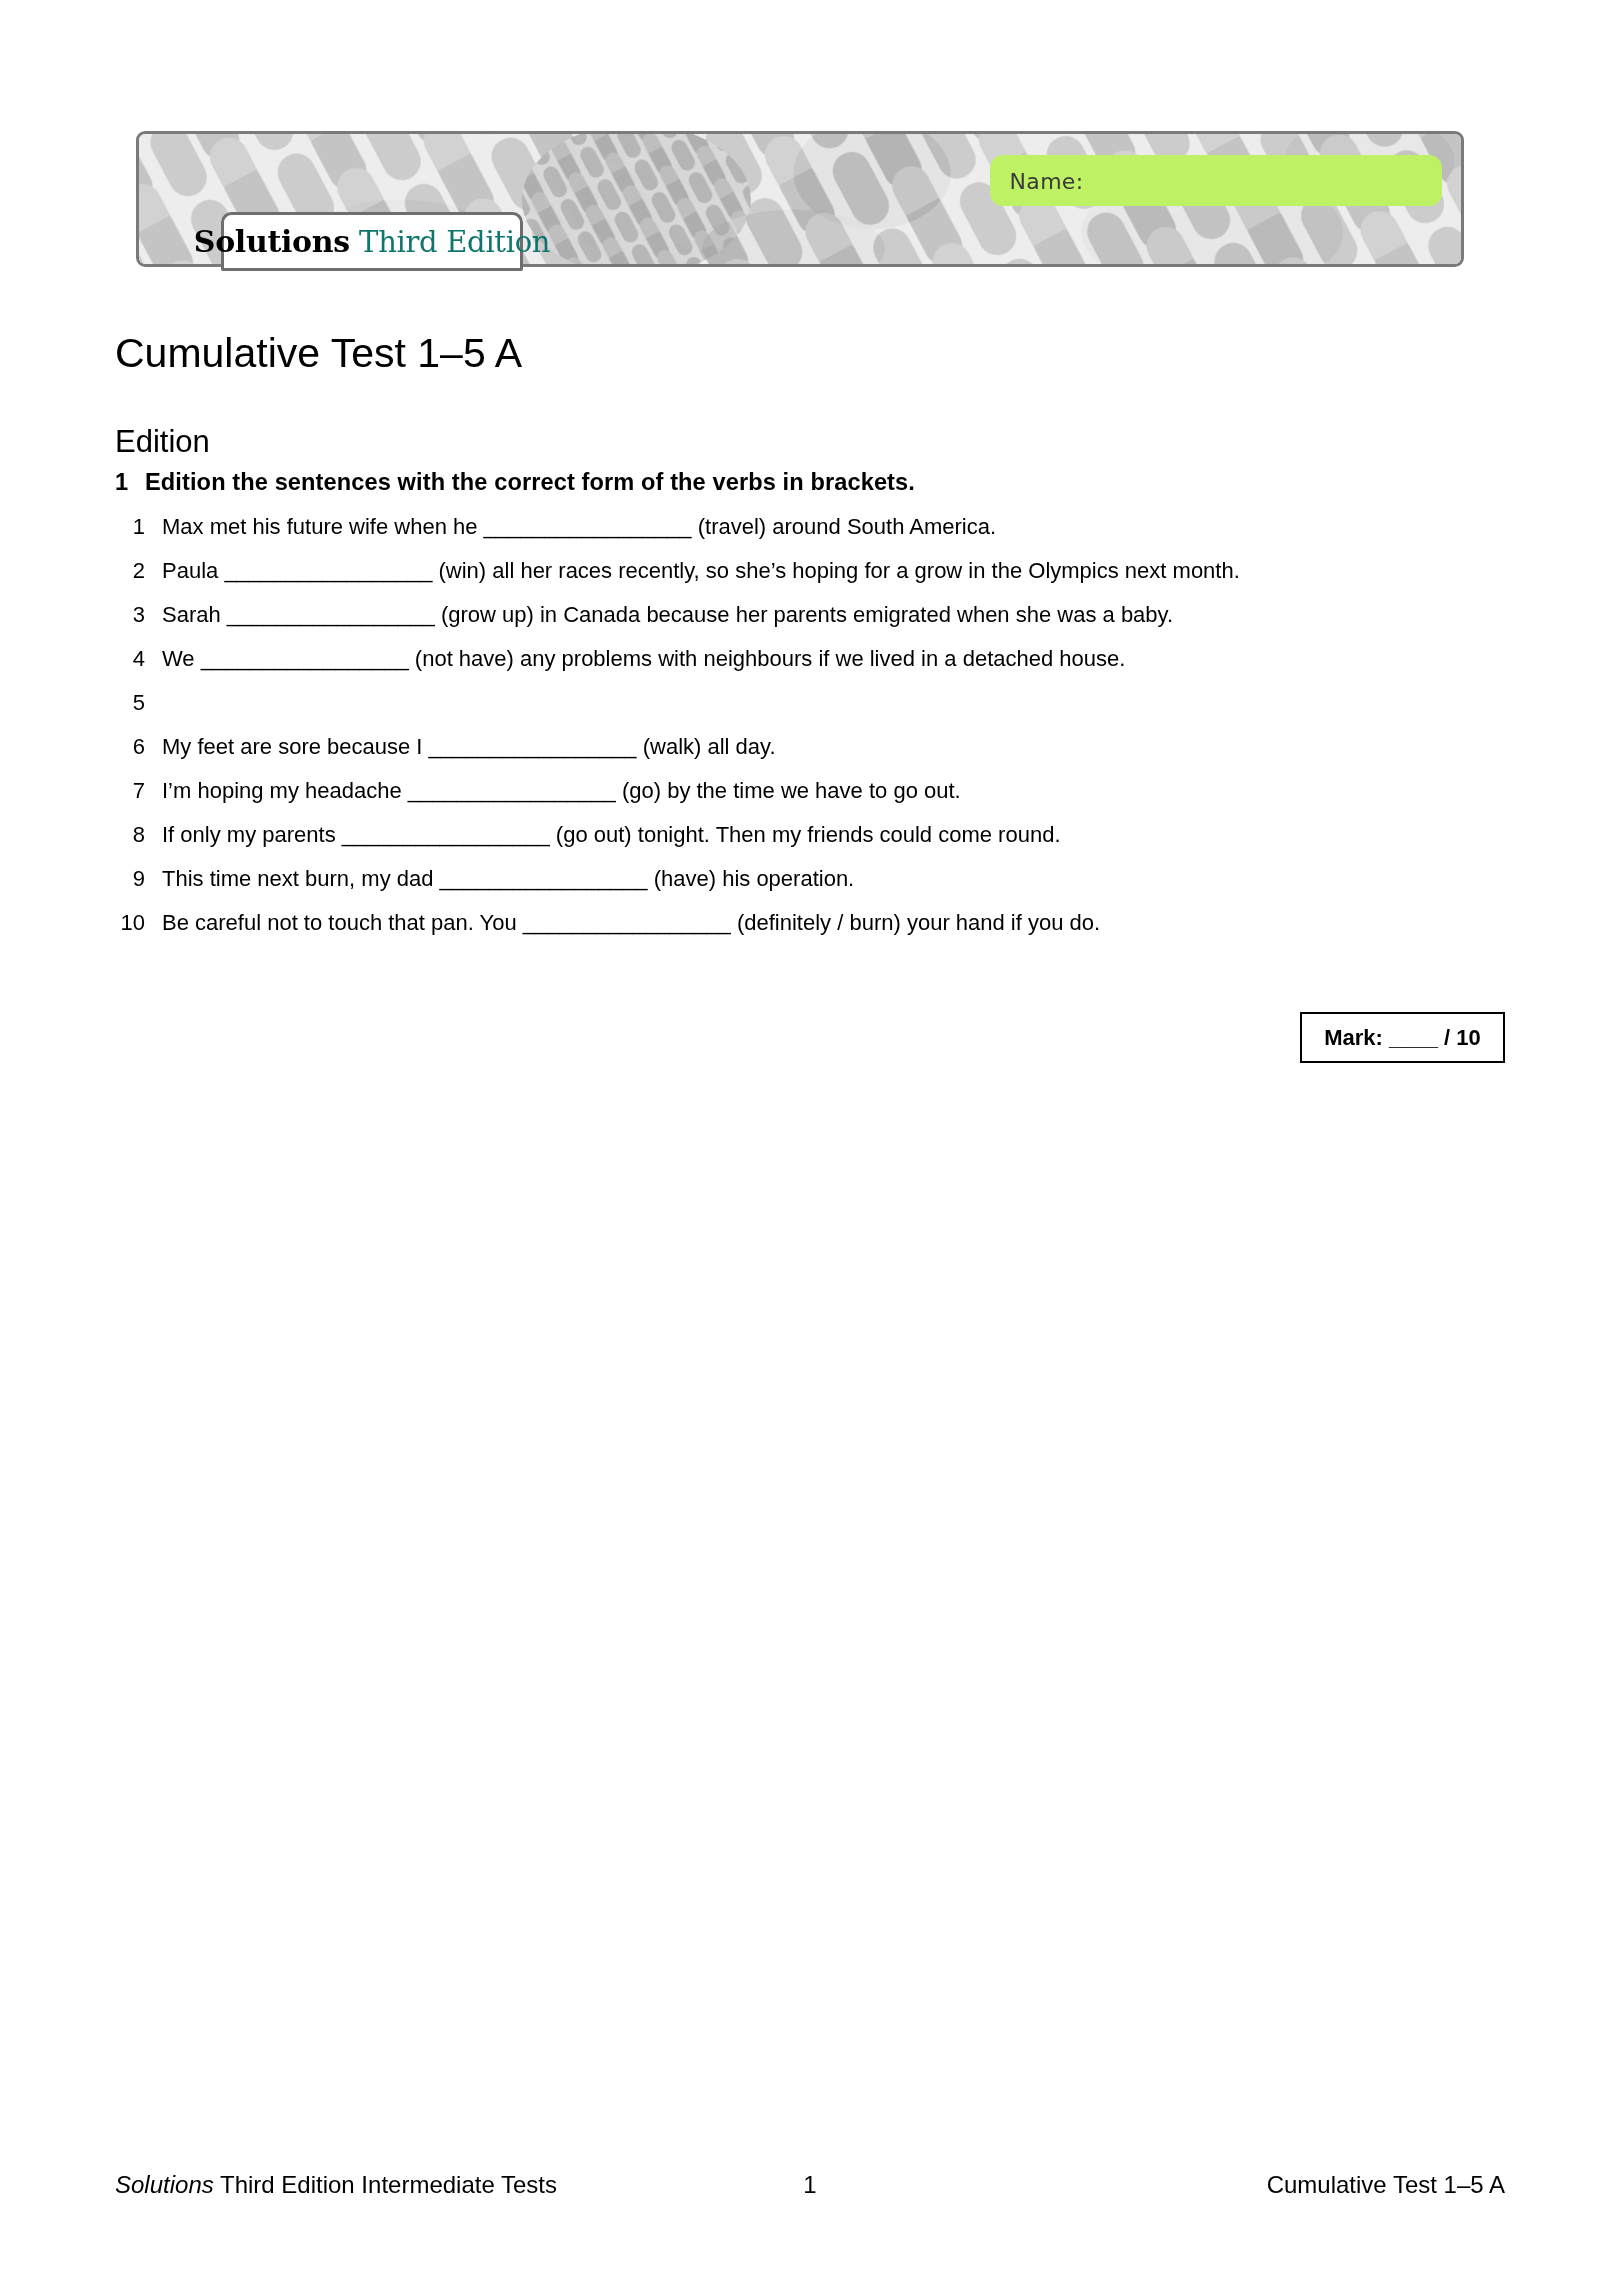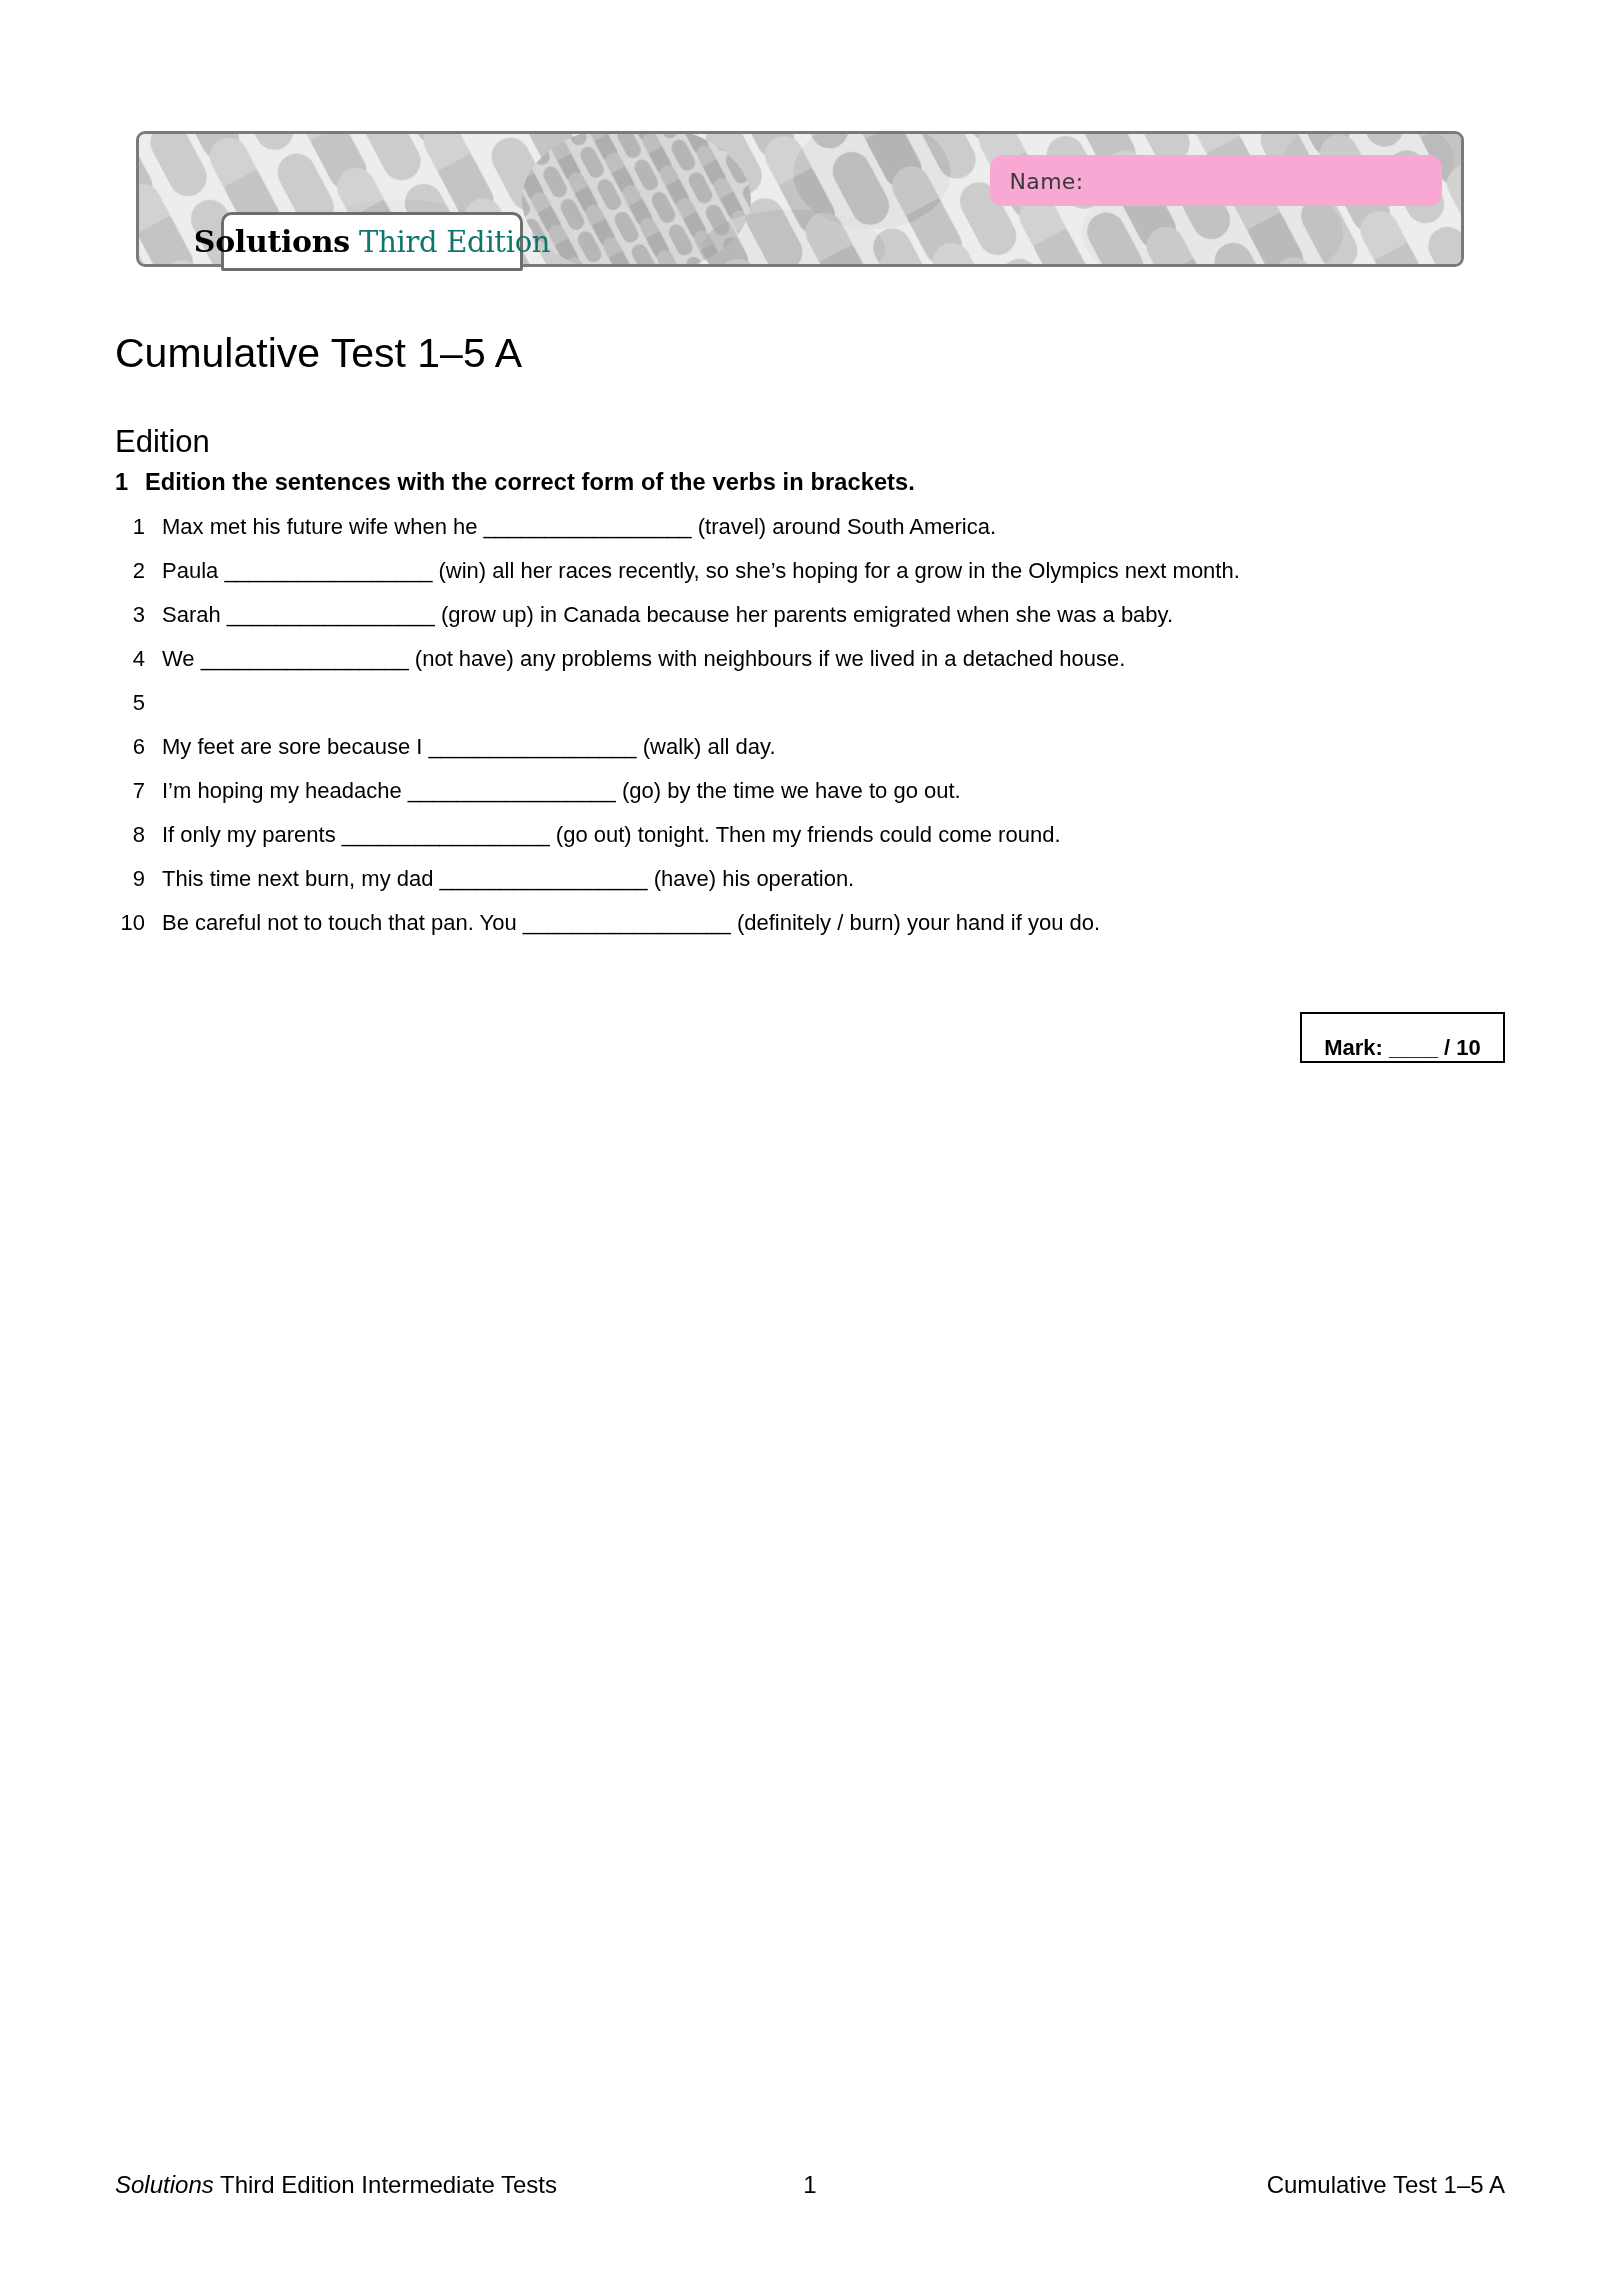--- a/index.html
+++ b/index.html
@@ -44,21 +44,21 @@
     height: 100%;
   }
 
   
   .name-box {
     position: absolute;
     left: 990px;
     top: 155px;
     width: 452px;
     height: 51px;
-    background: #f9a8d4;
+    background: #bef264;
     border-radius: 13px;
     box-sizing: border-box;
     text-decoration: underline;
   }
   .name-label {
     position: absolute;
     left: 19.6px;
     top: 50%;
     transform: translateY(-50%);
     font-family: "DejaVu Sans", sans-serif;
@@ -170,21 +170,21 @@
   
   .mark-box {
     position: absolute;
     left: 1300px;
     top: 1012px;
     width: 205px;
     height: 51px;
     border: 2.6px solid #000;
     box-sizing: border-box;
     display: flex;
-    align-items: flex-end;
+    align-items: center;
     justify-content: center;
   }
   .mark-text {
     font-size: 22px;
     font-weight: bold;
     white-space: nowrap;
   }
 
   
   .footer {

